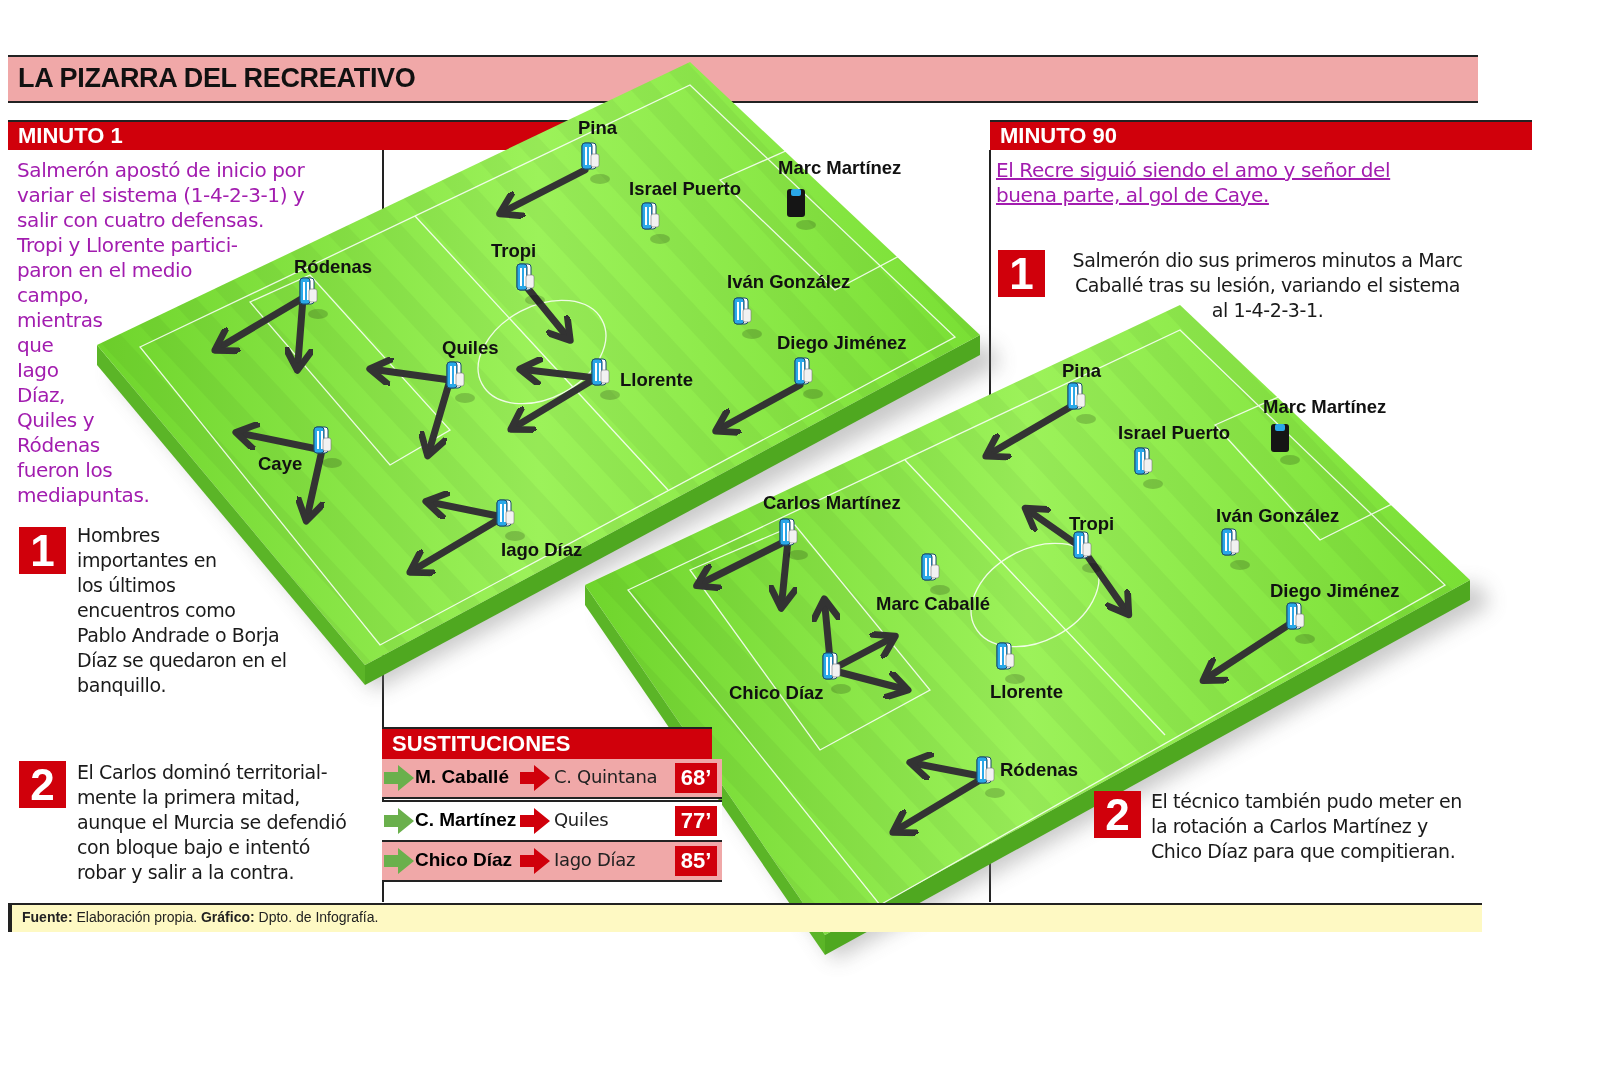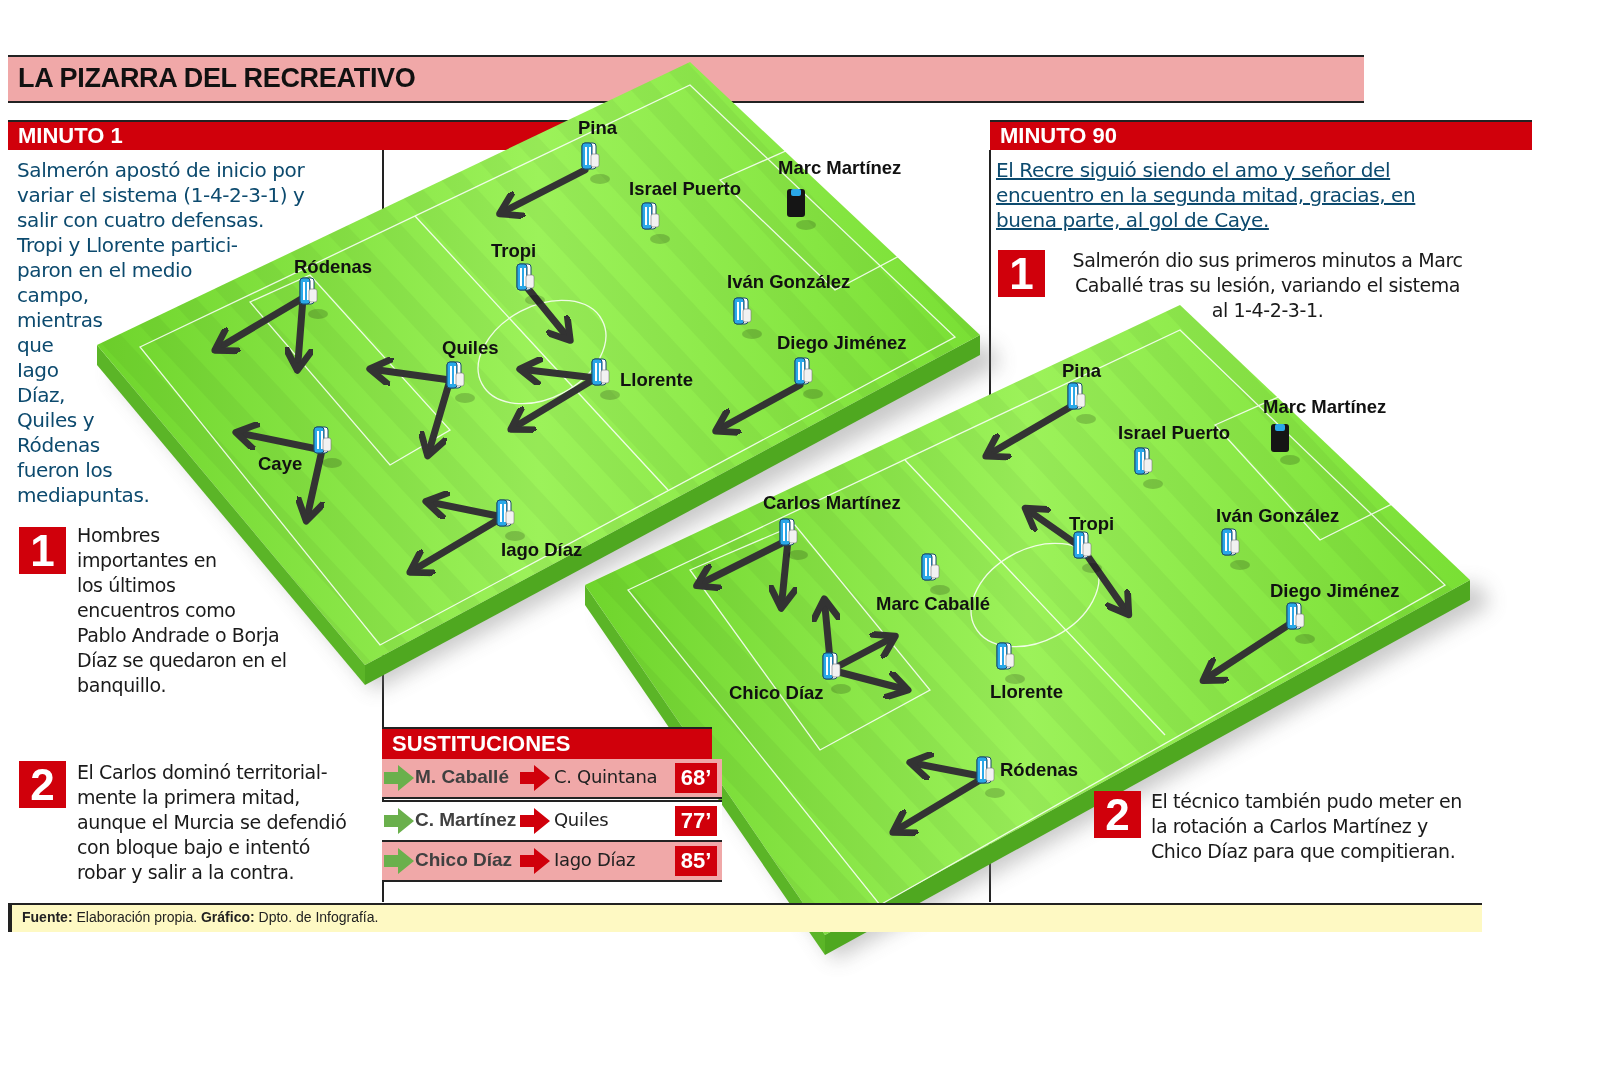--- a/index.html
+++ b/index.html
@@ -1,34 +1,34 @@
 <!DOCTYPE html>
 <html><head>
 <meta charset="utf-8">
 <style>
   html, body { margin:0; padding:0; background:#ffffff; }
   body { width:1600px; height:1074px; position:relative; overflow:hidden; font-family:"DejaVu Sans", sans-serif; color:#1a1a1a; }
   .abs { position:absolute; }
-  .title-bar { left:8px; top:55px; width:1356px; height:44px; background:#f0a8a8; border-top:2px solid #222; border-bottom:2px solid #222; }
+  .title-bar { left:8px; top:55px; width:1470px; height:44px; background:#f0a8a8; border-top:2px solid #222; border-bottom:2px solid #222; }
   .title-bar span { position:absolute; left:10px; top:6px; font-family:"Liberation Sans", sans-serif; font-weight:bold; font-size:27px; letter-spacing:-0.3px; color:#111; }
   .red-bar { background:#d0000b; border-top:2px solid #222; height:28px; }
   .red-bar span { position:absolute; left:10px; top:1px; color:#fff; font-family:"Liberation Sans", sans-serif; font-weight:bold; font-size:22px; }
   .vline { background:#222; width:1.5px; }
-  .body-text { font-family:"DejaVu Sans", sans-serif; font-size:20px; line-height:25px; color:#0c4a6e; letter-spacing:-0.4px; }
+  .body-text { font-family:"DejaVu Sans", sans-serif; font-size:20px; line-height:25px; color:#a21caf; letter-spacing:-0.4px; }
   .num-badge { width:47px; height:47px; background:#d0000b; color:#fff; font-family:"Liberation Sans", sans-serif; font-weight:bold; font-size:44px; text-align:center; line-height:48px; }
   .note-text { font-family:"DejaVu Sans", sans-serif; font-size:19px; line-height:25px; color:#1a1a1a; letter-spacing:-0.4px; }
   .footer-bar { left:8px; top:903px; width:1470px; height:27px; background:#fef9c3; border-top:2px solid #222; border-left:4px solid #222; }
   .footer-bar .ft { position:absolute; left:10px; top:4px; font-size:14px; font-family:"Liberation Sans", sans-serif; color:#222; }
   .footer-bar b { font-weight:bold; }
   .subs-head { left:382px; top:727px; width:330px; height:30px; background:#d0000b; border-top:2px solid #222; }
   .subs-head span { position:absolute; left:10px; top:2px; color:#fff; font-family:"Liberation Sans", sans-serif; font-weight:bold; font-size:22px; }
   .subs-row { left:382px; width:340px; height:38px; border-bottom:2px solid #222; }
   .subs-row.pink { background:#f0a8a8; }
   .subs-row.white { background:#ffffff; }
-  .subs-in { position:absolute; left:33px; top:7px; font-family:"Liberation Sans", sans-serif; font-weight:bold; font-size:19px; color:#404040; }
+  .subs-in { position:absolute; left:33px; top:7px; font-family:"Liberation Sans", sans-serif; font-weight:bold; font-size:19px; color:#000000; }
   .subs-out { position:absolute; left:172px; top:7px; font-family:"DejaVu Sans", sans-serif; font-size:18px; color:#222; letter-spacing:-0.3px; }
   .subs-min { position:absolute; left:293px; top:4px; width:42px; height:30px; background:#d0000b; color:#fff; font-family:"Liberation Sans", sans-serif; font-weight:bold; font-size:22px; text-align:center; line-height:30px; }
   .arrow-in { position:absolute; left:2px; top:6px; }
   .arrow-out { position:absolute; left:138px; top:6px; }
   .plabel { position:absolute; font-family:"Liberation Sans", sans-serif; font-weight:bold; font-size:18.5px; color:#111; white-space:nowrap; }
   svg.fields { position:absolute; left:0; top:0; }
 </style>
 </head>
 <body>
 
@@ -235,21 +235,20 @@
 <div class="abs note-text" style="left:77px; top:760px; width:300px;">
   <div>El Carlos dominó territorial-</div>
   <div>mente la primera mitad,</div>
   <div>aunque el Murcia se defendió</div>
   <div>con bloque bajo e intentó</div>
   <div>robar y salir a la contra.</div>
 </div>
 
 <div class="abs body-text" style="left:996px; top:158px; width:480px;text-decoration:underline;">
   <div>El Recre siguió siendo el amo y señor del</div>
-  <div>encuentro en la segunda mitad, gracias, en</div>
   <div>buena parte, al gol de Caye.</div>
 </div>
 
 <div class="abs num-badge" style="left:998px; top:250px;">1</div>
 <div class="abs note-text" style="left:1055px; top:248px; width:425px; text-align:center;">
   <div>Salmerón dio sus primeros minutos a Marc</div>
   <div>Caballé tras su lesión, variando el sistema</div>
   <div>al 1-4-2-3-1.</div>
 </div>
 

